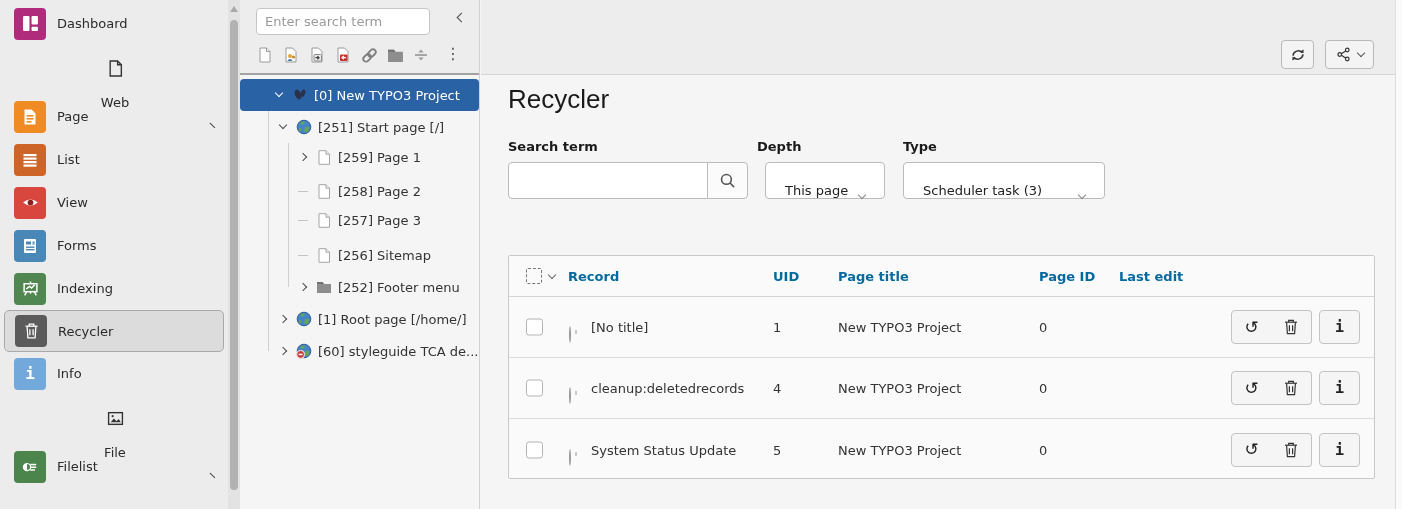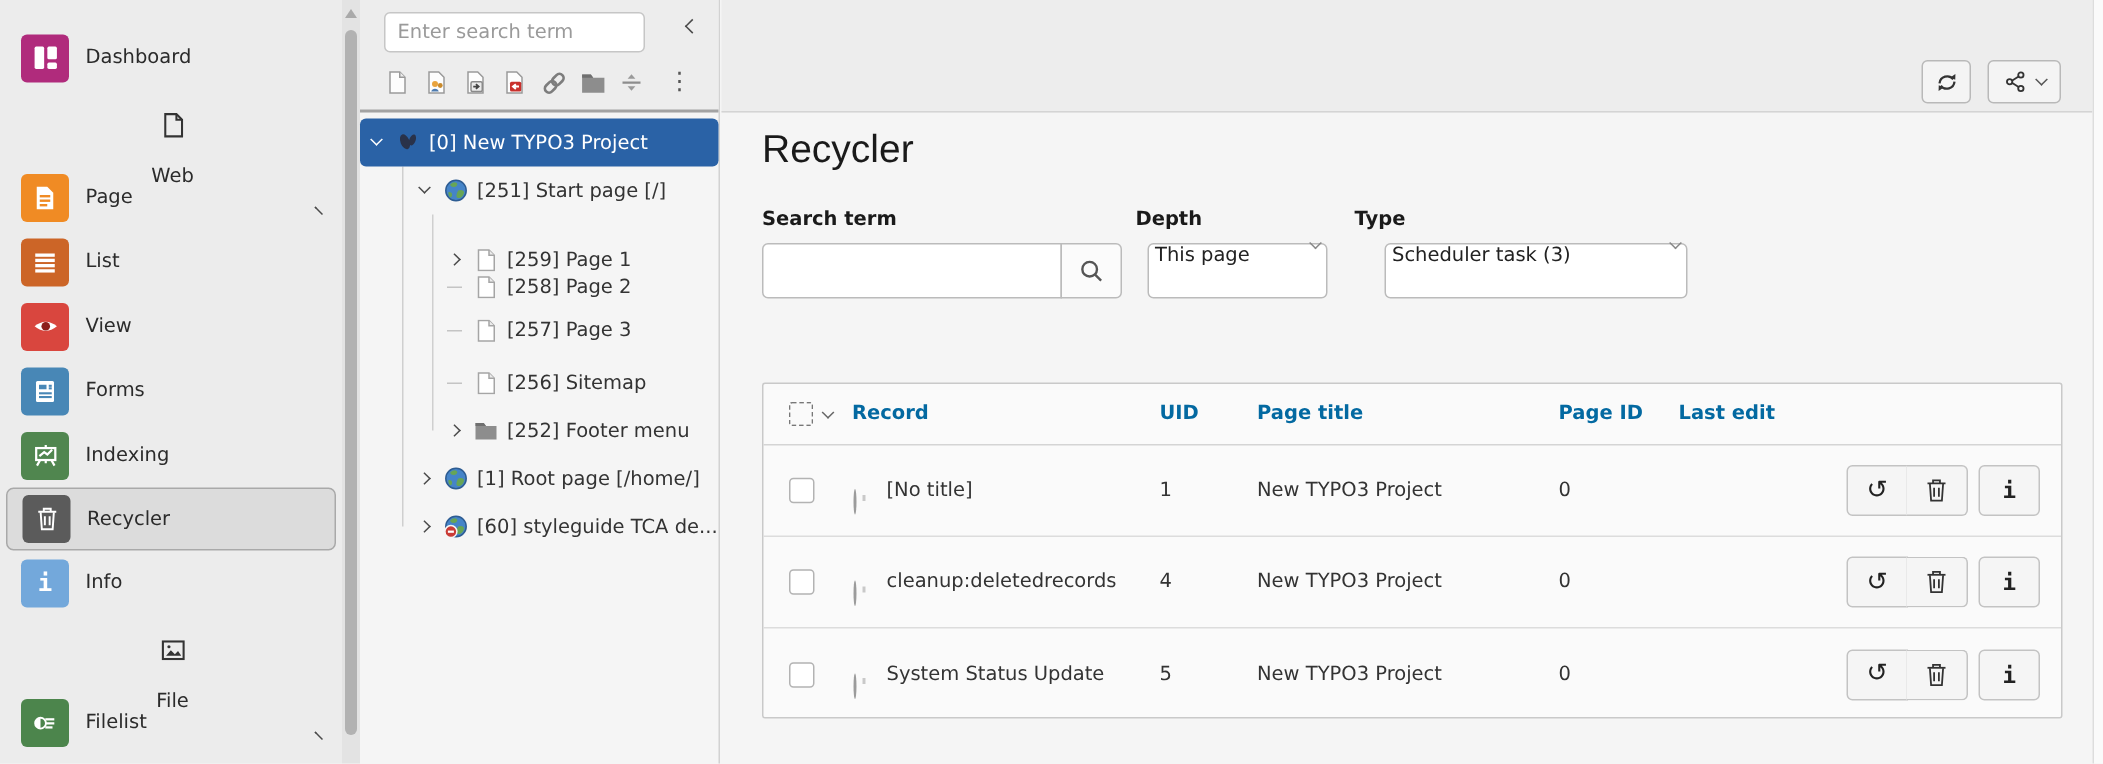--- a/index.html
+++ b/index.html
@@ -1,20 +1,20 @@
 <!DOCTYPE html>
 <html><head>
 <meta charset="utf-8">
 <style>
   * { margin:0; padding:0; box-sizing:border-box; }
   html,body { width:1402px; height:509px; overflow:hidden;
     font-family:"DejaVu Sans","Liberation Sans",sans-serif; font-size:13px; color:#333; background:#f5f5f5; }
 
   
-  #module-menu { position:absolute; left:0; top:0; width:228px; height:509px; background:#ececec; padding-top:17px; }
+  #module-menu { position:absolute; left:0; top:0; width:228px; height:509px; background:#ececec; padding-top:2px; }
   .mod { display:flex; align-items:center; height:43px; padding:0 12px 0 14px; gap:11px; cursor:pointer; }
   .mod .label { color:#2b2b2b; }
   .mod.section { margin-top:7px;flex-direction:column; }
   .mod.section .label { color:#2b2b2b; }
   .mod.selected { background:#dcdcdc; border:1px solid #a9a9a9; border-radius:5px; margin:0 4px; padding-left:10px; height:42px; }
   .tile { width:32px; height:32px; border-radius:4px; display:flex; align-items:center; justify-content:center; flex:0 0 32px; }
   .outline-ic { width:32px; display:flex; align-items:center; justify-content:center; flex:0 0 32px; }
   .sec-chev { margin-left:auto; }
 
   .chv { display:inline-block; width:7px; height:7px; border-right:1.7px solid #4a4a4a; border-bottom:1.7px solid #4a4a4a; }
@@ -38,21 +38,21 @@
      background:#fff; padding:0 8px; font:inherit; color:#333; }
   #tree-search::placeholder { color:#9a9a9a; }
   #tree-collapse { position:absolute; right:14px; top:14px; cursor:pointer; }
   .tbar-ic { position:absolute; top:46px; width:18px; height:18px; display:flex; align-items:center; justify-content:center; cursor:pointer; }
   #tree-kebab { position:absolute; right:18px; top:44px; font-size:16px; color:#555; letter-spacing:0; cursor:pointer; }
 
   .tline { position:absolute; width:1px; background:#cfcfcf; }
   .tnode { position:absolute; left:0; right:0; height:32px; display:flex; align-items:center; gap:6px; cursor:pointer; }
   .tnode .tlabel { white-space:nowrap; }
   .tnode.sel { background:#2a62a6; border-radius:4px; color:#fff; }
-  .tnode.lvl0 { padding-left:4px;text-align:right; }
+  .tnode.lvl0 { padding-left:32px;text-align:right; }
   .tnode.lvl1 { padding-left:36px; }
   .tnode.lvl2 { padding-left:56px; }
   .chbox { width:14px; height:14px; display:flex; align-items:center; justify-content:center; flex:0 0 14px; }
   .chbox.none::before { content:''; width:10px; border-top:1px solid #c4c4c4; }
   .ticon { width:16px; height:16px; flex:0 0 16px; display:flex; align-items:center; justify-content:center; }
 
   
   #content { position:absolute; left:481px; top:0; width:914px; height:509px; background:#f5f5f5; }
   #docheader { position:absolute; left:0; top:0; width:100%; height:75px; background:#ededed; border-bottom:1px solid #d4d4d4; }
   .dh-btn { position:absolute; top:40px; height:29px; background:#f4f4f4; border:1px solid #b9b9b9; border-radius:4px;
@@ -64,23 +64,23 @@
   #page-title { position:absolute; left:27px; top:84px; font-size:26px; font-weight:400; color:#1a1a1a;
      font-family:"Liberation Sans",sans-serif; }
   .flabel { position:absolute; top:139px; font-weight:bold; color:#1a1a1a; }
   #lbl-search { left:27px; } #lbl-depth { left:276px; } #lbl-type { left:422px; }
 
   #search-input { position:absolute; left:27px; top:162px; width:200px; height:37px; border:1px solid #bbb;
      border-radius:4px 0 0 4px; background:#fff; padding:0 10px; font:inherit; }
   #search-btn { position:absolute; left:226px; top:162px; width:41px; height:37px; border:1px solid #bbb;
      border-radius:0 4px 4px 0; background:#fbfbfb; display:flex; align-items:center; justify-content:center; cursor:pointer; }
   .select { position:absolute; top:162px; height:37px; border:1px solid #bbb; border-radius:4px; background:#fff;
-     display:flex; align-items:flex-start; padding:0 4px; gap:8px; cursor:pointer; }
+     display:flex; align-items:flex-end; padding:0 19px; gap:8px; cursor:pointer; }
   #depth-select { left:284px; width:120px; }
-  #type-select  { left:422px; width:202px;margin-left:20px; }
+  #type-select  { left:422px; width:202px; }
   .select .val { flex:1; color:#222; }
 
   
   #recycler-table { position:absolute; left:27px; top:255px; width:867px; height:224px; background:#fafafa;
      border:1px solid #c9c9c9; border-radius:2px; }
   #thead { position:relative; height:41px; border-bottom:1px solid #d4d4d4; }
   .trow { position:relative; height:61px; border-bottom:1px solid #dcdcdc; }
   .trow:last-child { border-bottom:none; }
   .cell { position:absolute; top:50%; transform:translateY(-50%); white-space:nowrap; }
   .hcell { font-weight:bold; color:#0369a1; }
@@ -333,21 +333,21 @@
       <svg width="16" height="16" viewBox="0 0 16 16">
           <circle cx="8" cy="8" r="6.8" fill="#4584c8" stroke="#2d5c92"></circle>
           <path d="M4 4.2 q2.5-2.5 4.5-1.2 q1 1.5-1 2.5 q-2.5 0.6-3.5-1.3z" fill="#67a556"></path>
           <path d="M9.5 8 q3-1 4 1 q-0.5 3-2.8 4 q-2.8 0.4-2.4-2 q0.4-2 1.2-3z" fill="#67a556"></path>
           <path d="M3 9 q1.8-0.4 2.4 1.2 q0.4 1.8-1 2.4 q-1.8-1-1.4-3.6z" fill="#67a556"></path>
         </svg>
     </span>
     <span class="tlabel">[251] Start page [/]</span>
   </div>
 
-  <div class="tnode lvl2" style="top:157px">
+  <div class="tnode lvl2" style="top:141px">
     <span class="chbox">
         <span class="chv sm right"></span>
       </span>
     <span class="ticon">
       <svg width="14" height="15" viewBox="0 0 14 15">
           <path d="M2 0.7 h7 l3.5 3.5 V14.3 H2 z" fill="#fff" stroke="#a5a5a5"></path>
           <path d="M9 0.7 v3.5 h3.5" fill="#ececec" stroke="#a5a5a5"></path>
         </svg>
     </span>
     <span class="tlabel">[259] Page 1</span>

